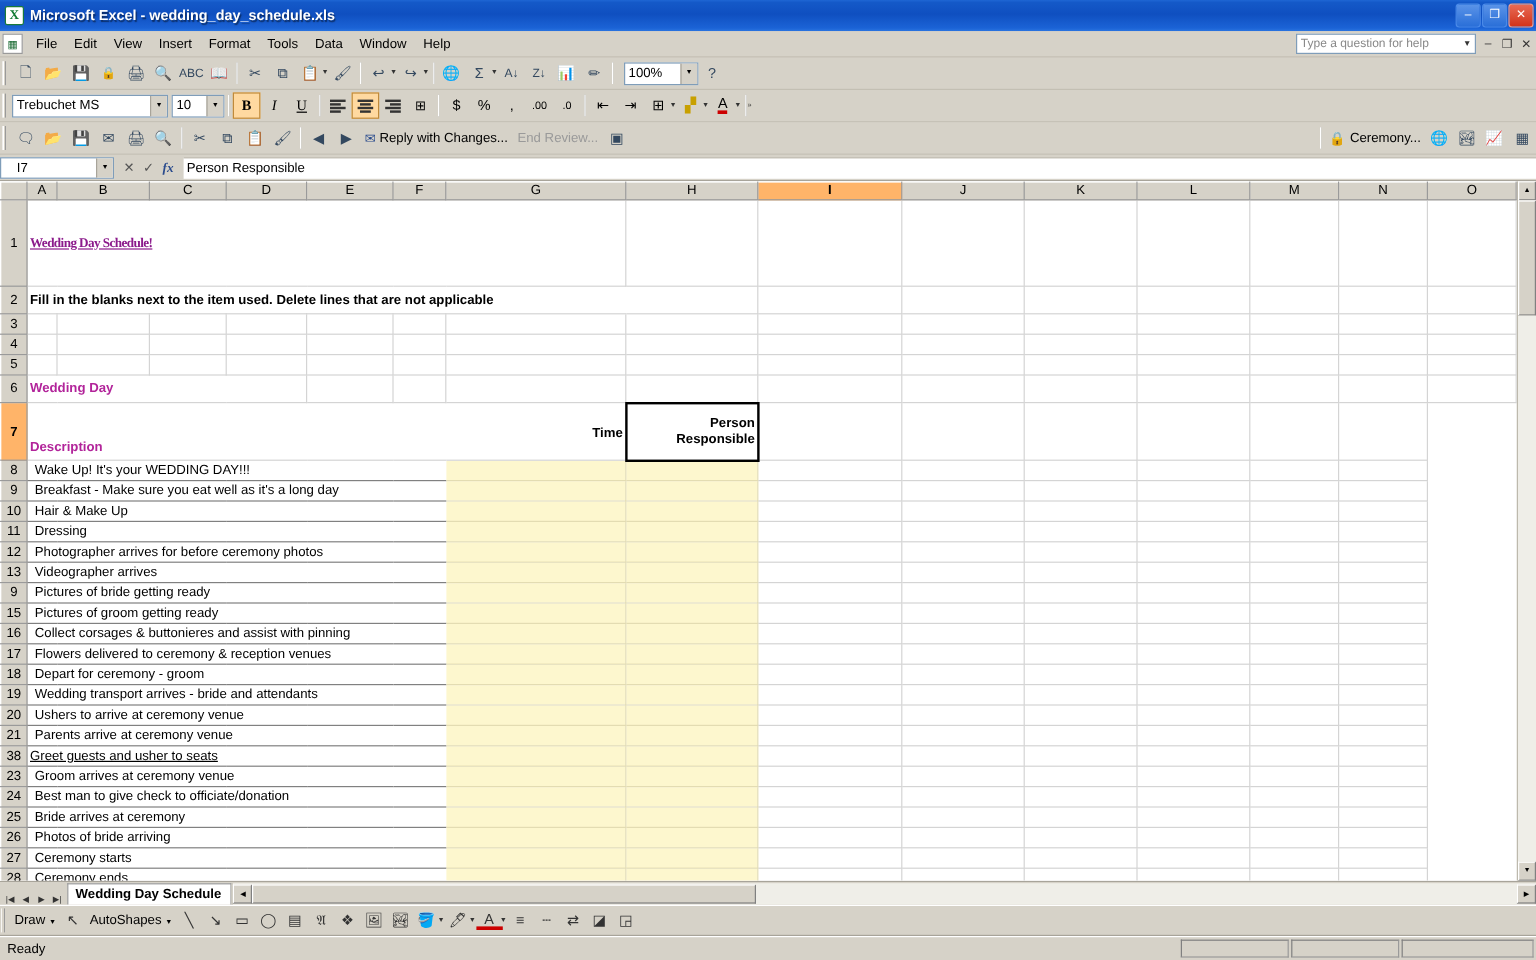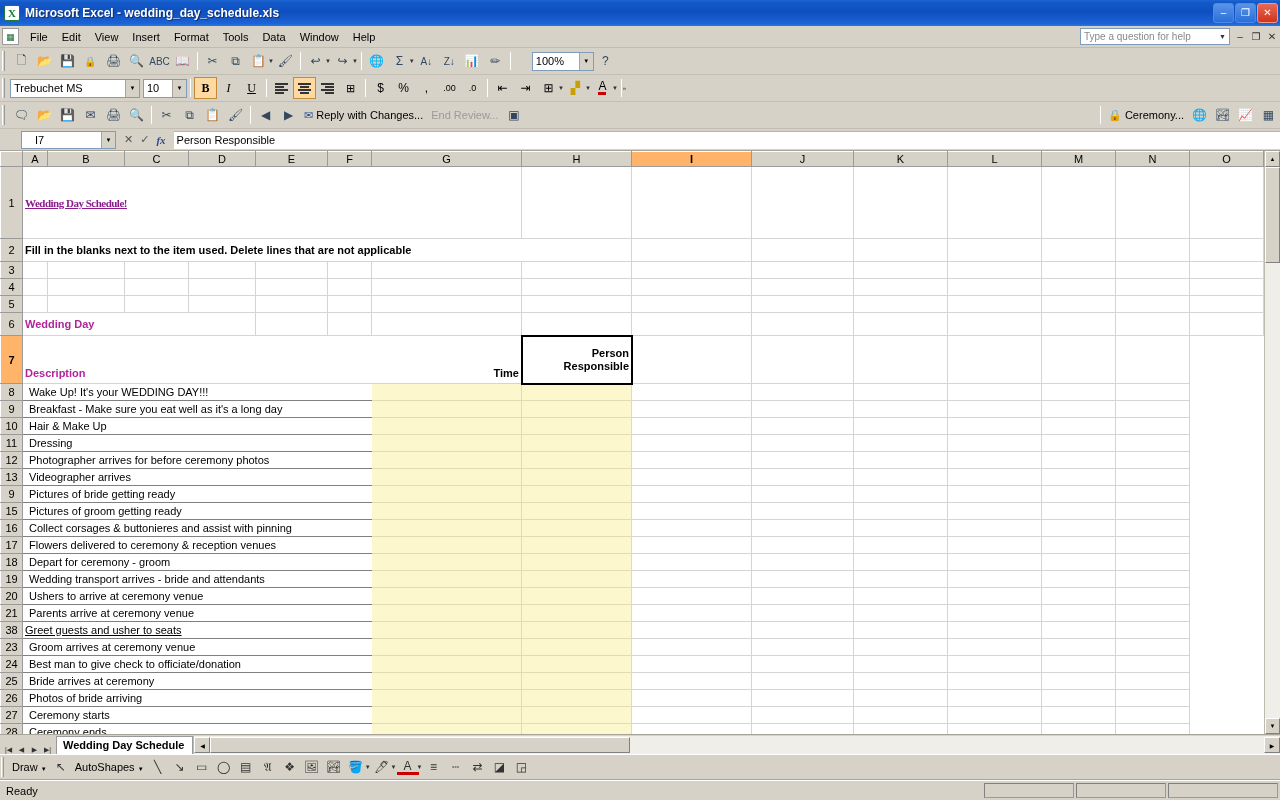--- a/index.html
+++ b/index.html
@@ -97,21 +97,21 @@
   .rev-btn { height: 20px; display: flex; align-items: center; padding: 0 4px; font-size: 11px; color: #000; }
   .rev-btn.disabled { color: #9a9a9a; }
   .sec-btn { display: flex; align-items: center; font-size: 11px; padding: 0 4px; color: #000; }
 
   
   .formulabar {
     height: 22px; background: #d6d2c8; display: flex; align-items: center;
     border-bottom: 1px solid #a8a49a;
   }
   .namebox {
-    width: 95px; height: 18px; margin-left: 21px; background: #fff;
+    width: 95px; height: 18px; margin-left: 0; background: #fff;
     border: 1px solid #7f9db9; display: flex; align-items: center;
     padding-left: 13px; font-size: 11px; position: relative;
   }
   .namebox .arrow { width: 14px; height: 16px; margin-left: auto; background: #d6d2c8;
     border-left: 1px solid #a8a49a; display: flex; align-items: center; justify-content: center; font-size: 6px; }
   .fx-group { display: flex; align-items: center; gap: 7px; padding: 0 8px; }
   .fx-group span { font-size: 11px; color: #555; }
   .fx-group .fx { font-style: italic; font-family: "Liberation Serif", serif; color: #2a4b8d; font-weight: bold; }
   .formula-input { flex: 1; height: 18px; background: #fff; display: flex; align-items: center;
     padding-left: 3px; font-size: 11px; border-top: 1px solid #b8b4a8; }
@@ -240,21 +240,21 @@
     <div class="tb-dd">▼</div>
     <div class="tb-sep"></div>
     <div class="tb-btn">🌐</div>
     <div class="tb-btn">Σ</div>
     <div class="tb-dd">▼</div>
     <div class="tb-btn sm">A↓</div>
     <div class="tb-btn sm">Z↓</div>
     <div class="tb-btn">📊</div>
     <div class="tb-btn">✏</div>
     <div class="tb-sep"></div>
-    <div class="combo" style="width:62px;margin-left:18px;">
+    <div class="combo" style="width:62px;margin-left:6px;">
       <span>100%</span>
       <span class="arrow">▼</span>
     </div>
     <div class="tb-btn">?</div>
   </div>
 
   <div class="toolbar">
     <div class="grip"></div>
     <div class="combo" style="width:130px;text-align:center;">
       <span>Trebuchet MS</span>
@@ -504,21 +504,21 @@
           <td class="cell"></td>
               <td class="cell"></td>
           <td class="cell"></td>
               <td class="cell"></td>
           <td class="cell"></td>
         </tr>
 
         <tr>
           <td class="rowhead selected" style="height:48px">7</td>
           <td class="cell hdr-desc" colspan="6" style="height:48px;vertical-align:bottom;padding-bottom:4px;border-right:none">Description</td>
-          <td class="cell hdr-time" style="vertical-align:bottom;padding-bottom:4px">Time</td>
+          <td class="cell hdr-time" style="vertical-align:bottom;padding-bottom:16px">Time</td>
           <td class="cell hdr-person active-cell" style="vertical-align:middle">
             <div>Person</div>
             <div>Responsible</div>
           </td>
           <td class="cell hdr-underline"></td>
           <td class="cell hdr-underline"></td>
           <td class="cell hdr-underline"></td>
           <td class="cell hdr-underline"></td>
           <td class="cell hdr-underline"></td>
           <td class="cell hdr-underline"></td>

